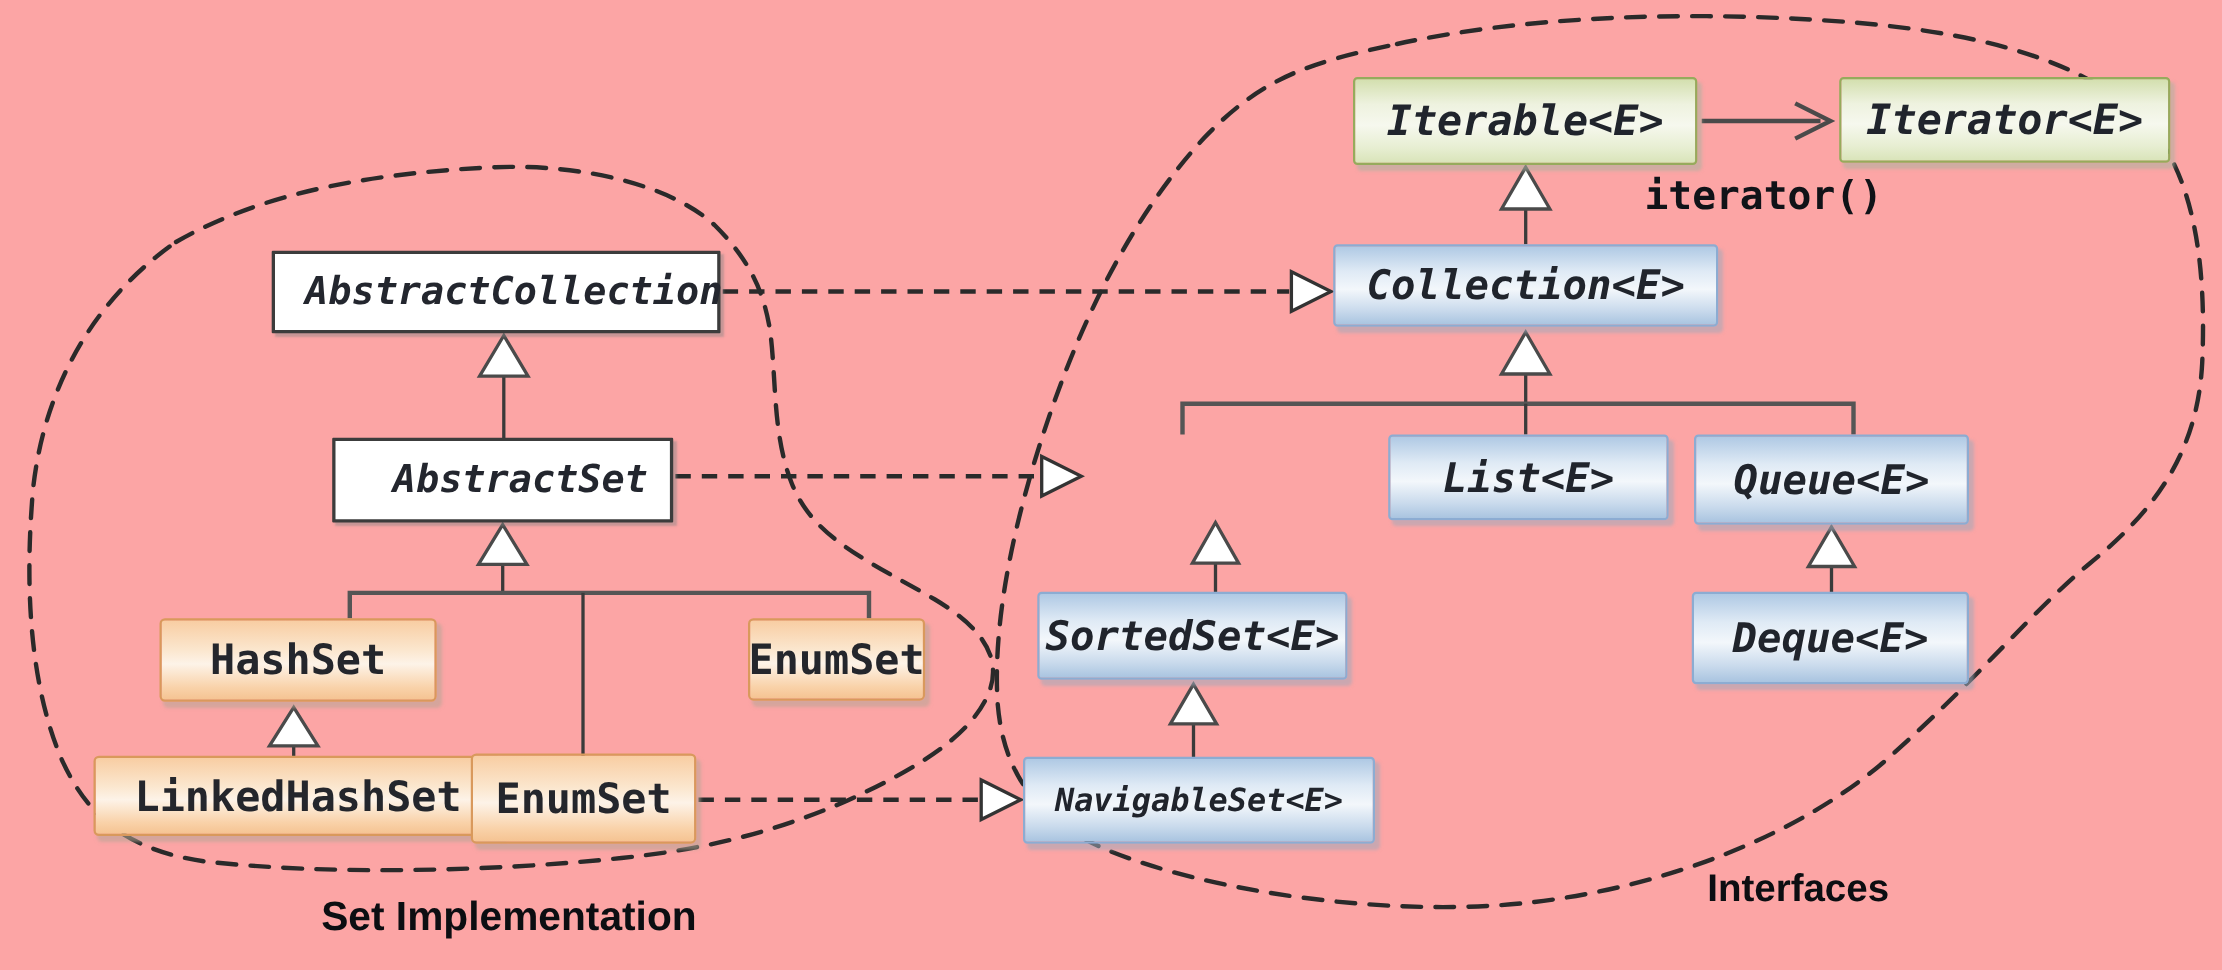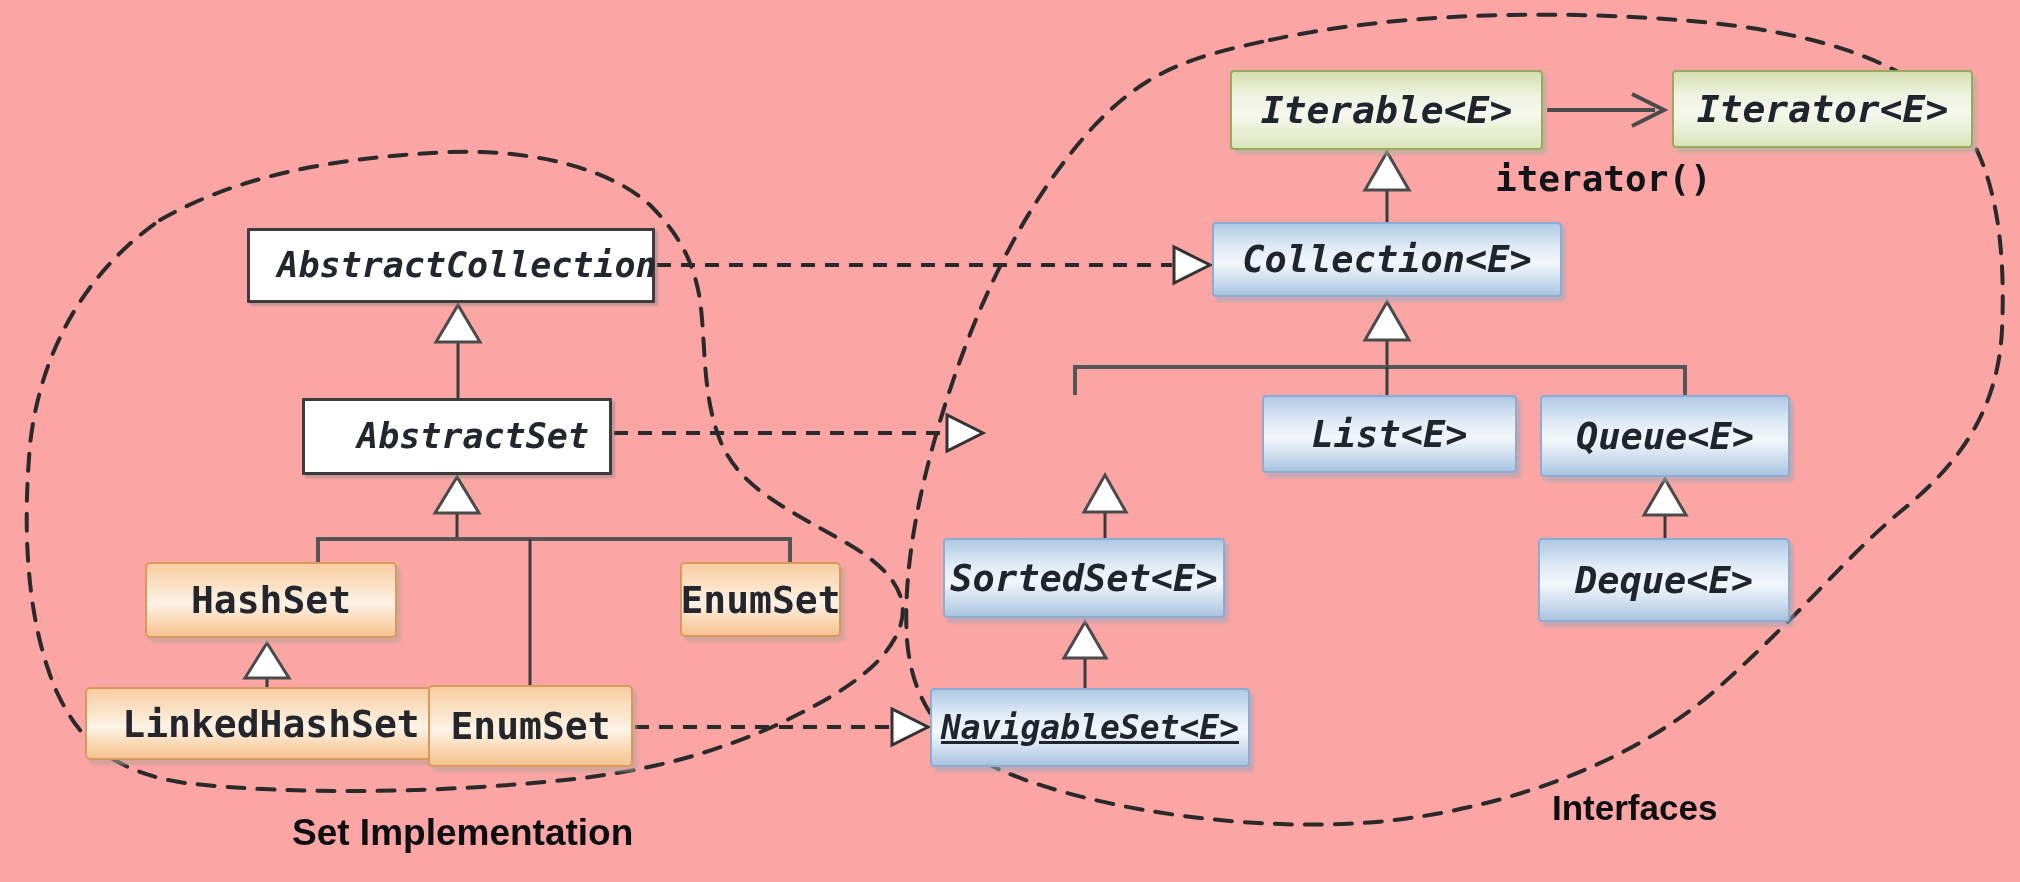--- a/index.html
+++ b/index.html
@@ -33,21 +33,21 @@
     box-shadow:3px 3px 2px rgba(130,130,130,0.45);
     font-style:italic;font-weight:bold;font-size:35px;color:#23262e;padding-left:32px;
   }
   
   .orange{
     border:2px solid #d9995c;border-radius:5px;
     background:linear-gradient(180deg,#f8cda2 0%,#fbe7cf 38%,#fdf3e8 55%,#f9d2a9 85%,#f5c392 100%);
     box-shadow:4px 5px 3px rgba(180,165,150,0.55);
     font-style:normal;font-weight:bold;font-size:38px;color:#24262c;
   }
-  .smalltext{font-size:33px;text-decoration:underline;}
+  .smalltext{font-size:29px;}
   .edge-label{
     position:absolute;font-family:"DejaVu Sans Mono", monospace;
     font-weight:bold;font-size:36px;color:#101318;
   }
   .cluster-label{
     position:absolute;font-family:"Liberation Sans", sans-serif;
     font-weight:bold;color:#0c0e12;
   }
 </style>
 </head>

